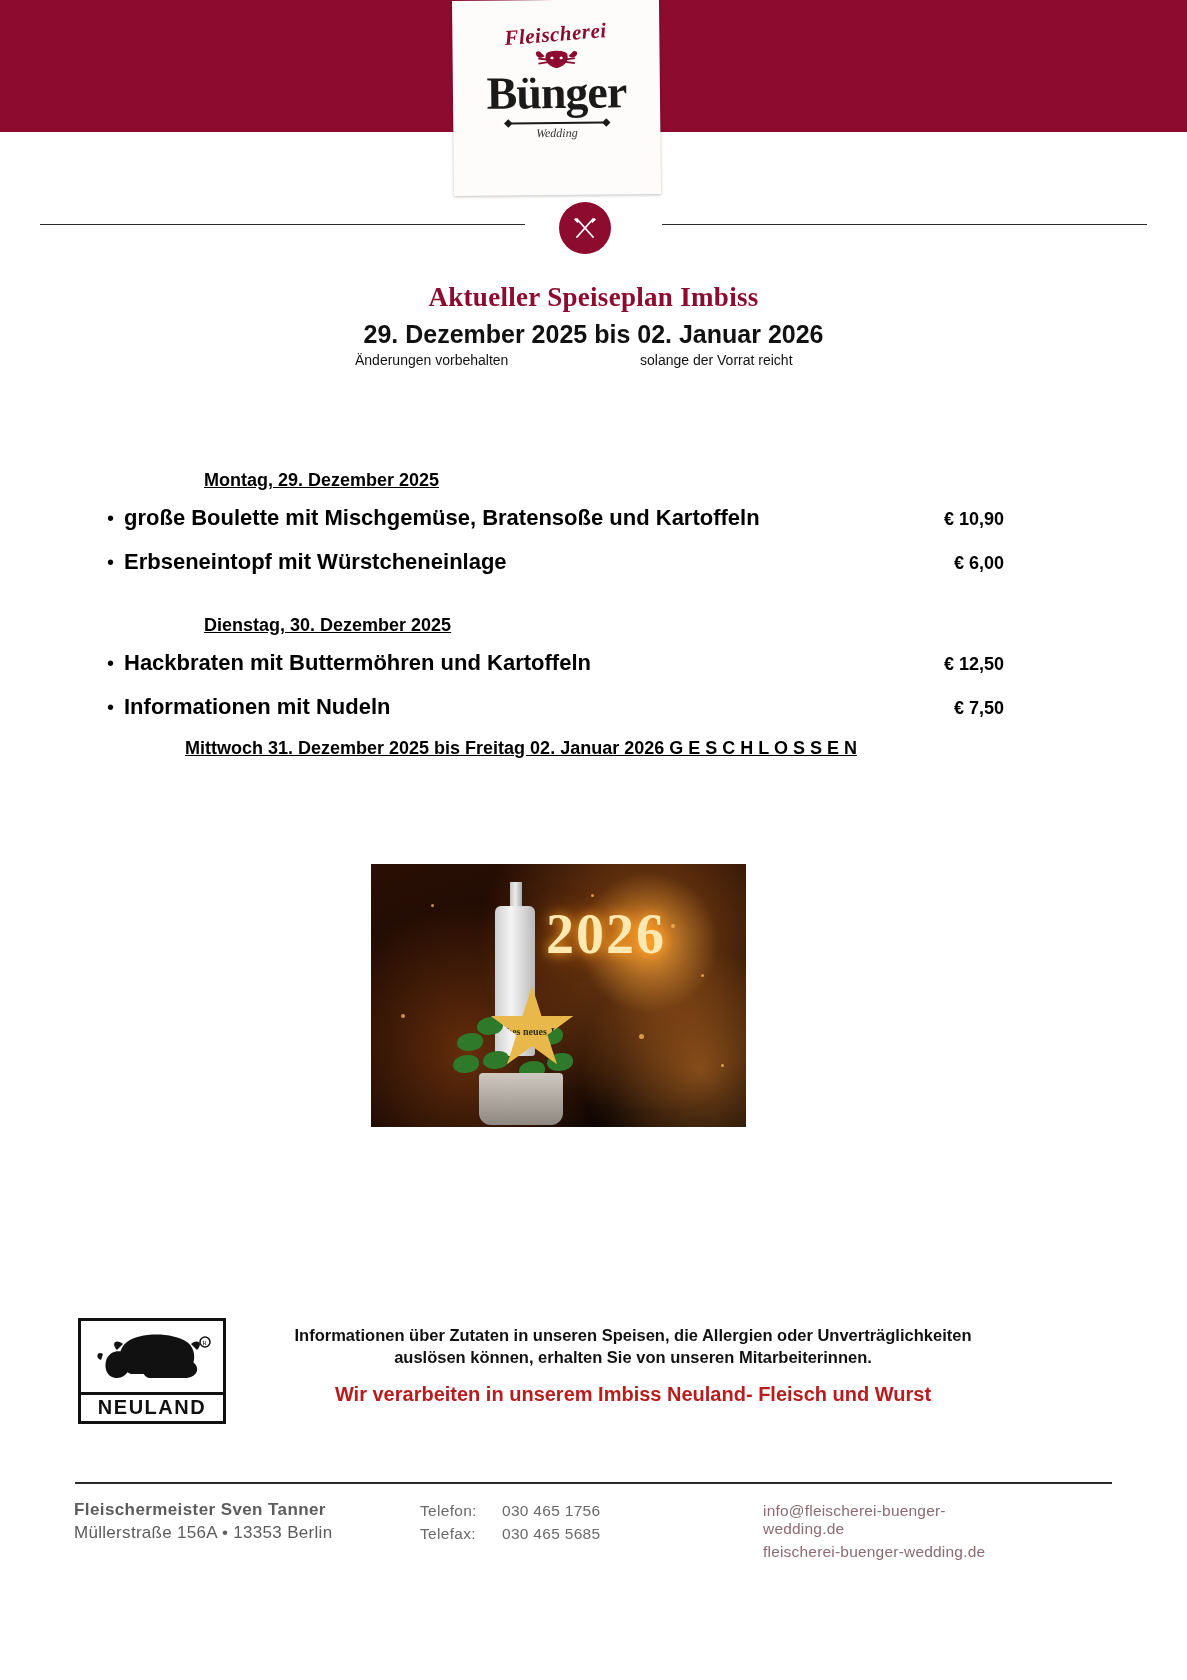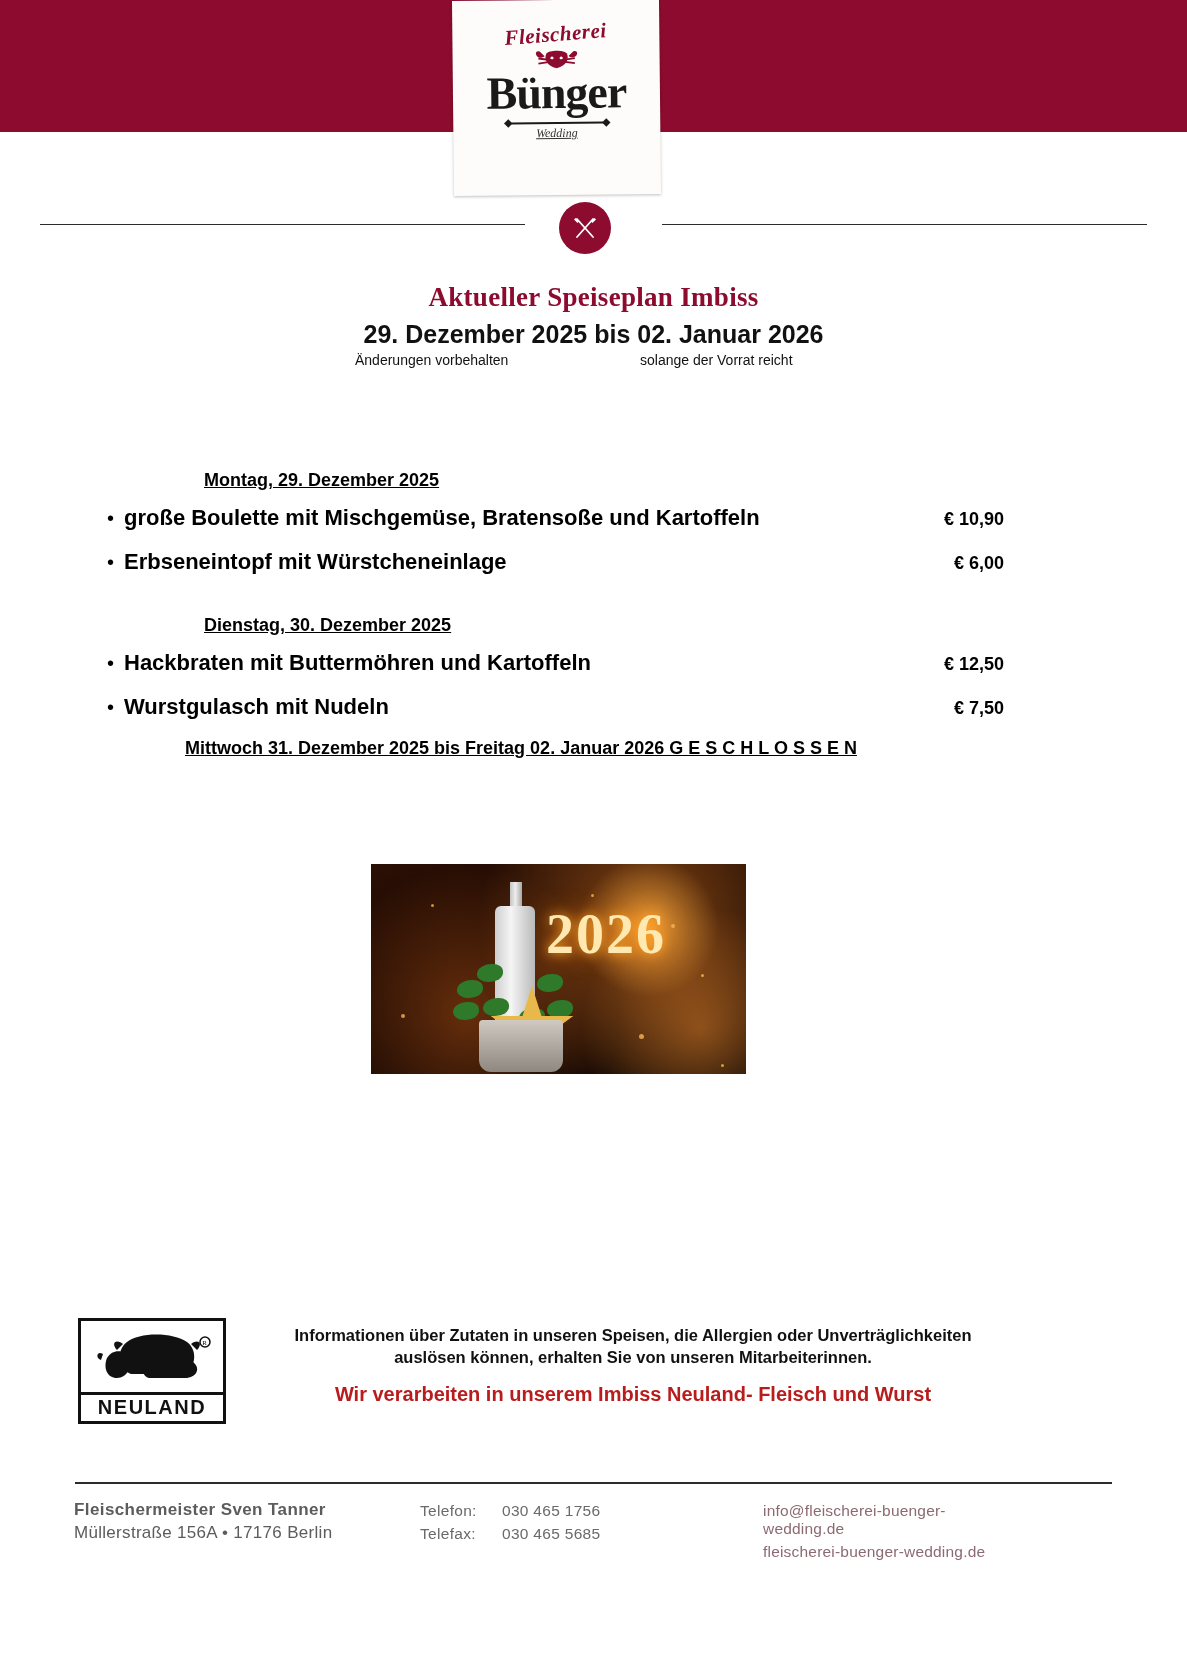--- a/index.html
+++ b/index.html
@@ -62,21 +62,20 @@
     color: #1a1a1a;
     line-height: 1;
     letter-spacing: -1px;
   }
   .logo-sub {
     font-family: "Liberation Serif", serif;
     font-style: italic;
     font-size: 12px;
     color: #333;
     margin-top: 2px;
-    text-decoration: underline;
   }
   .logo-rule {
     width: 92px;
     height: 2px;
     background: #1a1a1a;
     margin-top: 6px;
     position: relative;
   }
   .logo-rule::before, .logo-rule::after {
     content: "";
@@ -198,21 +197,21 @@
     margin-left: 185px;
     font-size: 18px;
     font-weight: bold;
     text-decoration: underline;
   }
 
   
   .photo-wrap {
     position: absolute;
     top: 864px; left: 371px;
-    width: 375px; height: 210px;
+    width: 375px; height: 263px;
     overflow: hidden;
     background: #140803;
   }
   .photo {
     position: absolute;
     inset: 0;
     background:
       radial-gradient(circle at 74% 30%, rgba(255,170,60,0.95) 0px, rgba(255,140,40,0.28) 70px, rgba(0,0,0,0) 170px),
       radial-gradient(circle at 26% 72%, rgba(255,120,30,0.35) 0px, rgba(0,0,0,0) 150px),
       radial-gradient(circle at 88% 78%, rgba(255,150,50,0.45) 0px, rgba(0,0,0,0) 120px),
@@ -444,21 +443,21 @@
 
   <div class="day-block">
     <div class="day-head">Dienstag, 30. Dezember 2025</div>
     <div class="menu-row">
       <span class="bullet">•</span>
       <span class="dish">Hackbraten mit Buttermöhren und Kartoffeln</span>
       <span class="price">€ 12,50</span>
     </div>
     <div class="menu-row">
       <span class="bullet">•</span>
-      <span class="dish">Wurstgulasch mit Nudeln</span>
+      <span class="dish">Informationen mit Nudeln</span>
       <span class="price">€ 7,50</span>
     </div>
   </div>
 
   <div class="closed-line">Mittwoch 31. Dezember 2025 bis Freitag 02. Januar 2026 G E S C H L O S S E N</div>
 </div>
 
 <div class="photo-wrap">
   <div class="photo">
     <div class="spark" style="left:300px; top:60px; width:4px; height:4px;"></div>
@@ -511,21 +510,21 @@
     <div class="allergen-line">Informationen über Zutaten in unseren Speisen, die Allergien oder Unverträglichkeiten</div>
     <div class="allergen-line">auslösen können, erhalten Sie von unseren Mitarbeiterinnen.</div>
     <div class="neuland-claim">Wir verarbeiten in unserem Imbiss Neuland- Fleisch und Wurst</div>
   </div>
 </div>
 
 <div class="footer-rule"></div>
 <div class="footer">
   <div class="footer-col f-left">
     <div class="f-name">Fleischermeister Sven Tanner</div>
-    <div class="f-addr">Müllerstraße 156A • 17176 Berlin</div>
+    <div class="f-addr">Müllerstraße 156A • 13353 Berlin</div>
   </div>
 
   <div class="footer-col f-mid">
     <div class="f-line">
       <span class="f-lab">Telefon:</span><span>030 465 1756</span>
     </div>
     <div class="f-line">
       <span class="f-lab">Telefax:</span><span>030 465 5685</span>
     </div>
   </div>

